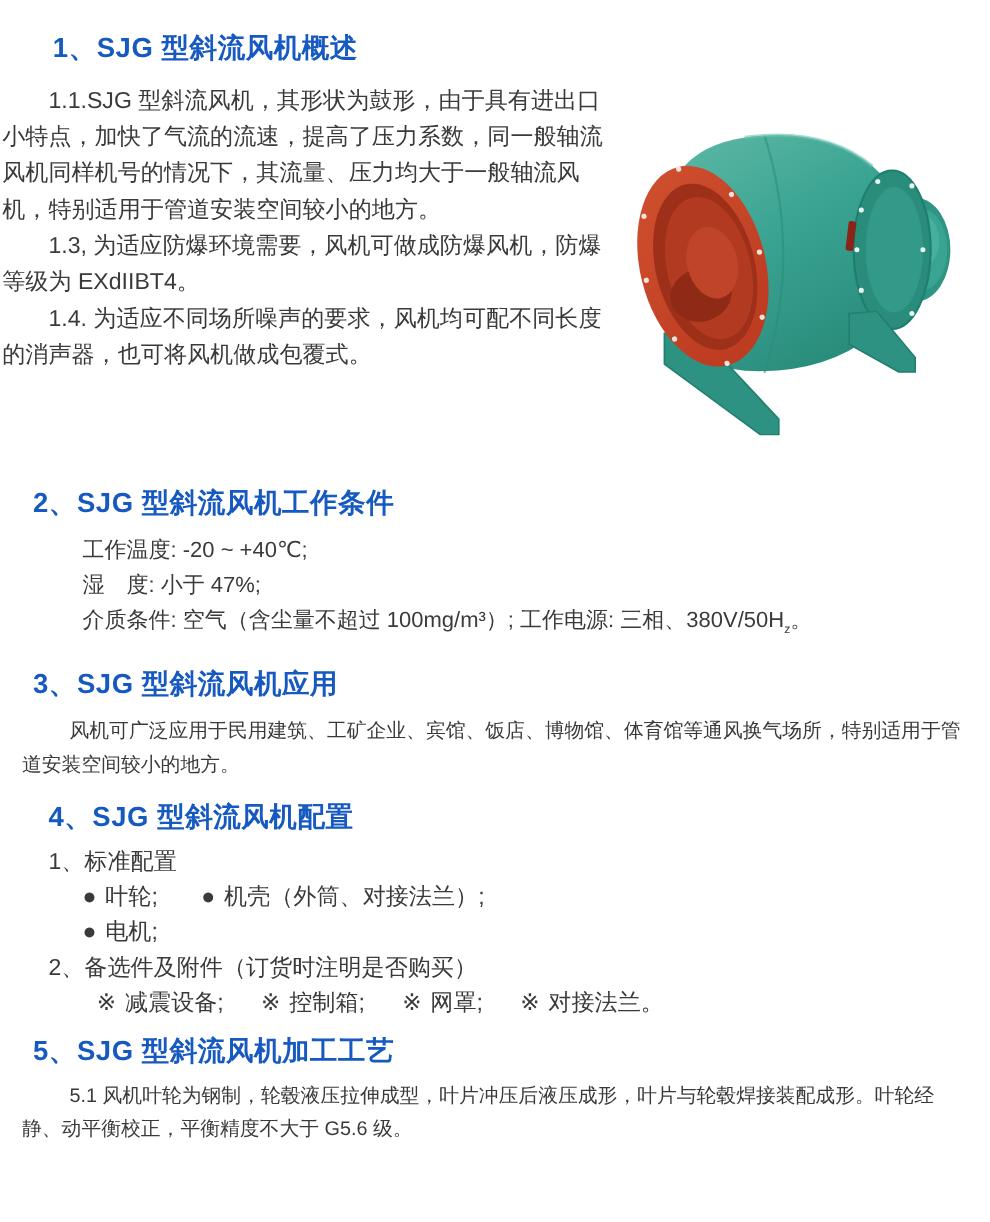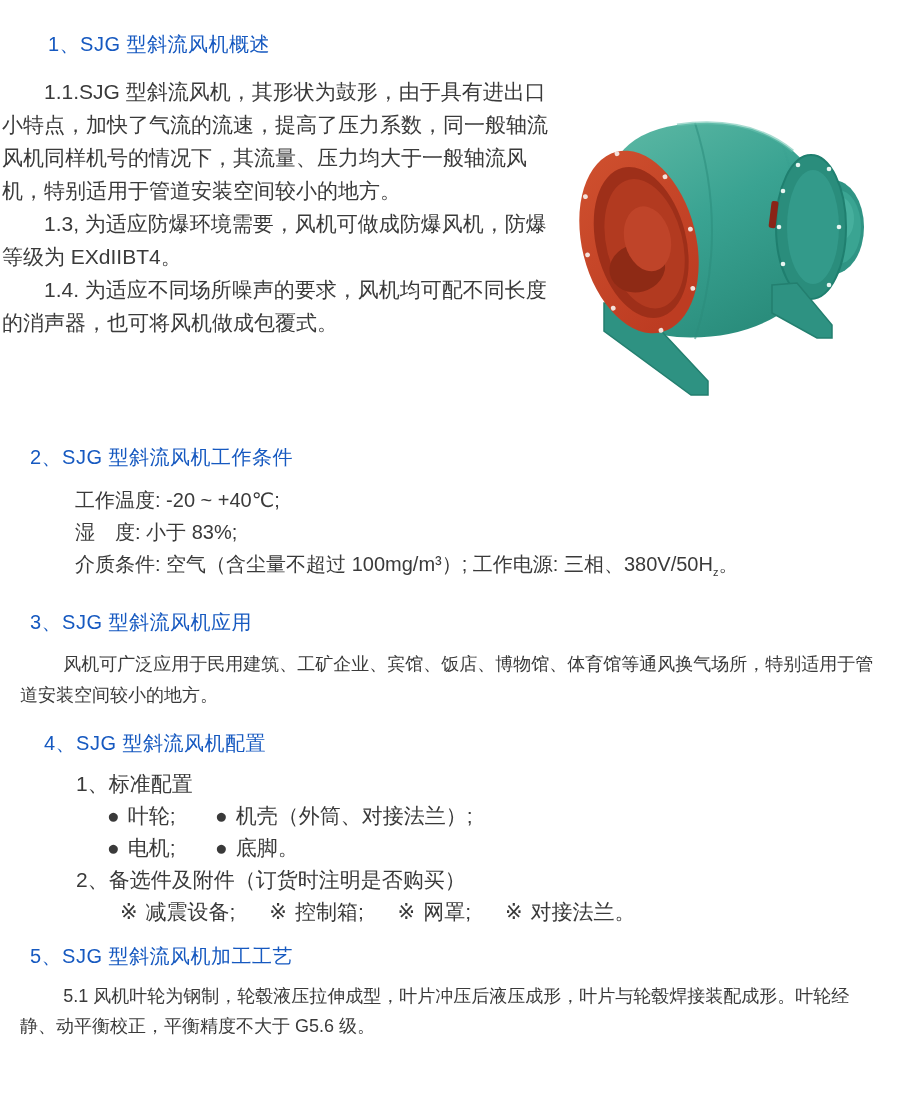--- a/index.html
+++ b/index.html
@@ -7,21 +7,21 @@
     --ink:#3a3a3a;
   }
   html,body{margin:0;padding:0;background:#fff;}
   .page{
     width:900px;height:1111px;background:#ffffff;overflow:hidden;
     font-family:"Liberation Sans","DejaVu Sans",sans-serif;
     color:var(--ink);
     position:relative;box-sizing:border-box;
   }
   .sec-heading{
-    color:var(--blue);font-size:20px;font-weight:400;margin:0;
+    color:var(--blue);font-size:25px;font-weight:700;margin:0;
     letter-spacing:0.5px;line-height:33px;
   }
   .h1{margin:28px 0 14px 48px;}
   .h2m{margin:36px 0 10px 30px;}
   .h3m{margin:18px 0 10px 30px;}
   .h4m{margin:16px 0 8px 44px;}
   .h5m{margin:12px 11px 8px 30px;}
 
   
   .sec1-row{display:flex;align-items:flex-start;}
@@ -34,21 +34,21 @@
   .sec2-lines{padding-left:75px;font-size:20px;line-height:32px;}
   .sec2-lines p{margin:0;}
   .sec2-lines sub{font-size:0.55em;}
 
   
   .wide-body{margin:0 20px;font-size:18px;line-height:31px;}
   .wide-body p{margin:0;text-indent:2.4em;}
   .sec5 p{line-height:30px;}
 
   
-  .sec4{font-size:21px;line-height:32px;padding-left:32px;}
+  .sec4{font-size:21px;line-height:32px;}
   .sub-title{margin-left:44px;}
   .bullet-grid{margin-left:75px;display:grid;grid-template-columns:108px auto;width:460px;}
   .b-item i,.opt i{font-style:normal;margin-right:8px;}
   .b-item em,.opt em{font-style:normal;}
   .options{margin-left:88px;}
   .opt{display:inline-block;margin-right:28px;}
 </style>
 </head>
 <body>
 
@@ -122,37 +122,36 @@
           <circle cx="115" cy="127" r="2.4" fill="#f3e2dc"></circle>
           <circle cx="103" cy="70" r="2.4" fill="#f3e2dc"></circle>
         </g>
       </svg>
     </div>
   </div>
 
   <h2 class="sec-heading h2m">2、SJG 型斜流风机工作条件</h2>
   <div class="sec2-lines">
     <p>工作温度: -20 ~ +40℃;</p>
-    <p>湿　度: 小于 83%;</p>
+    <p>湿　度: 小于 47%;</p>
     <p><span>介质条件: 空气（含尘量不超过 100mg/m³）; 工作电源: 三相、380V/50H</span><sub>z</sub><span>。</span></p>
   </div>
 
   <h2 class="sec-heading h3m">3、SJG 型斜流风机应用</h2>
   <div class="wide-body">
     <p>风机可广泛应用于民用建筑、工矿企业、宾馆、饭店、博物馆、体育馆等通风换气场所，特别适用于管道安装空间较小的地方。</p>
   </div>
 
   <h2 class="sec-heading h4m">4、SJG 型斜流风机配置</h2>
   <div class="sec4">
     <div class="sub-title">1、标准配置</div>
     <div class="bullet-grid">
       <span class="b-item"><i>●</i><em>叶轮;</em></span>
       <span class="b-item"><i>●</i><em>机壳（外筒、对接法兰）;</em></span>
       <span class="b-item"><i>●</i><em>电机;</em></span>
-      <span class="b-item"><i>●</i><em>底脚。</em></span>
     </div>
     <div class="sub-title">2、备选件及附件（订货时注明是否购买）</div>
     <div class="options">
       <span class="opt"><i>※</i><em>减震设备;</em></span>
       <span class="opt"><i>※</i><em>控制箱;</em></span>
       <span class="opt"><i>※</i><em>网罩;</em></span>
       <span class="opt"><i>※</i><em>对接法兰。</em></span>
     </div>
   </div>
 

